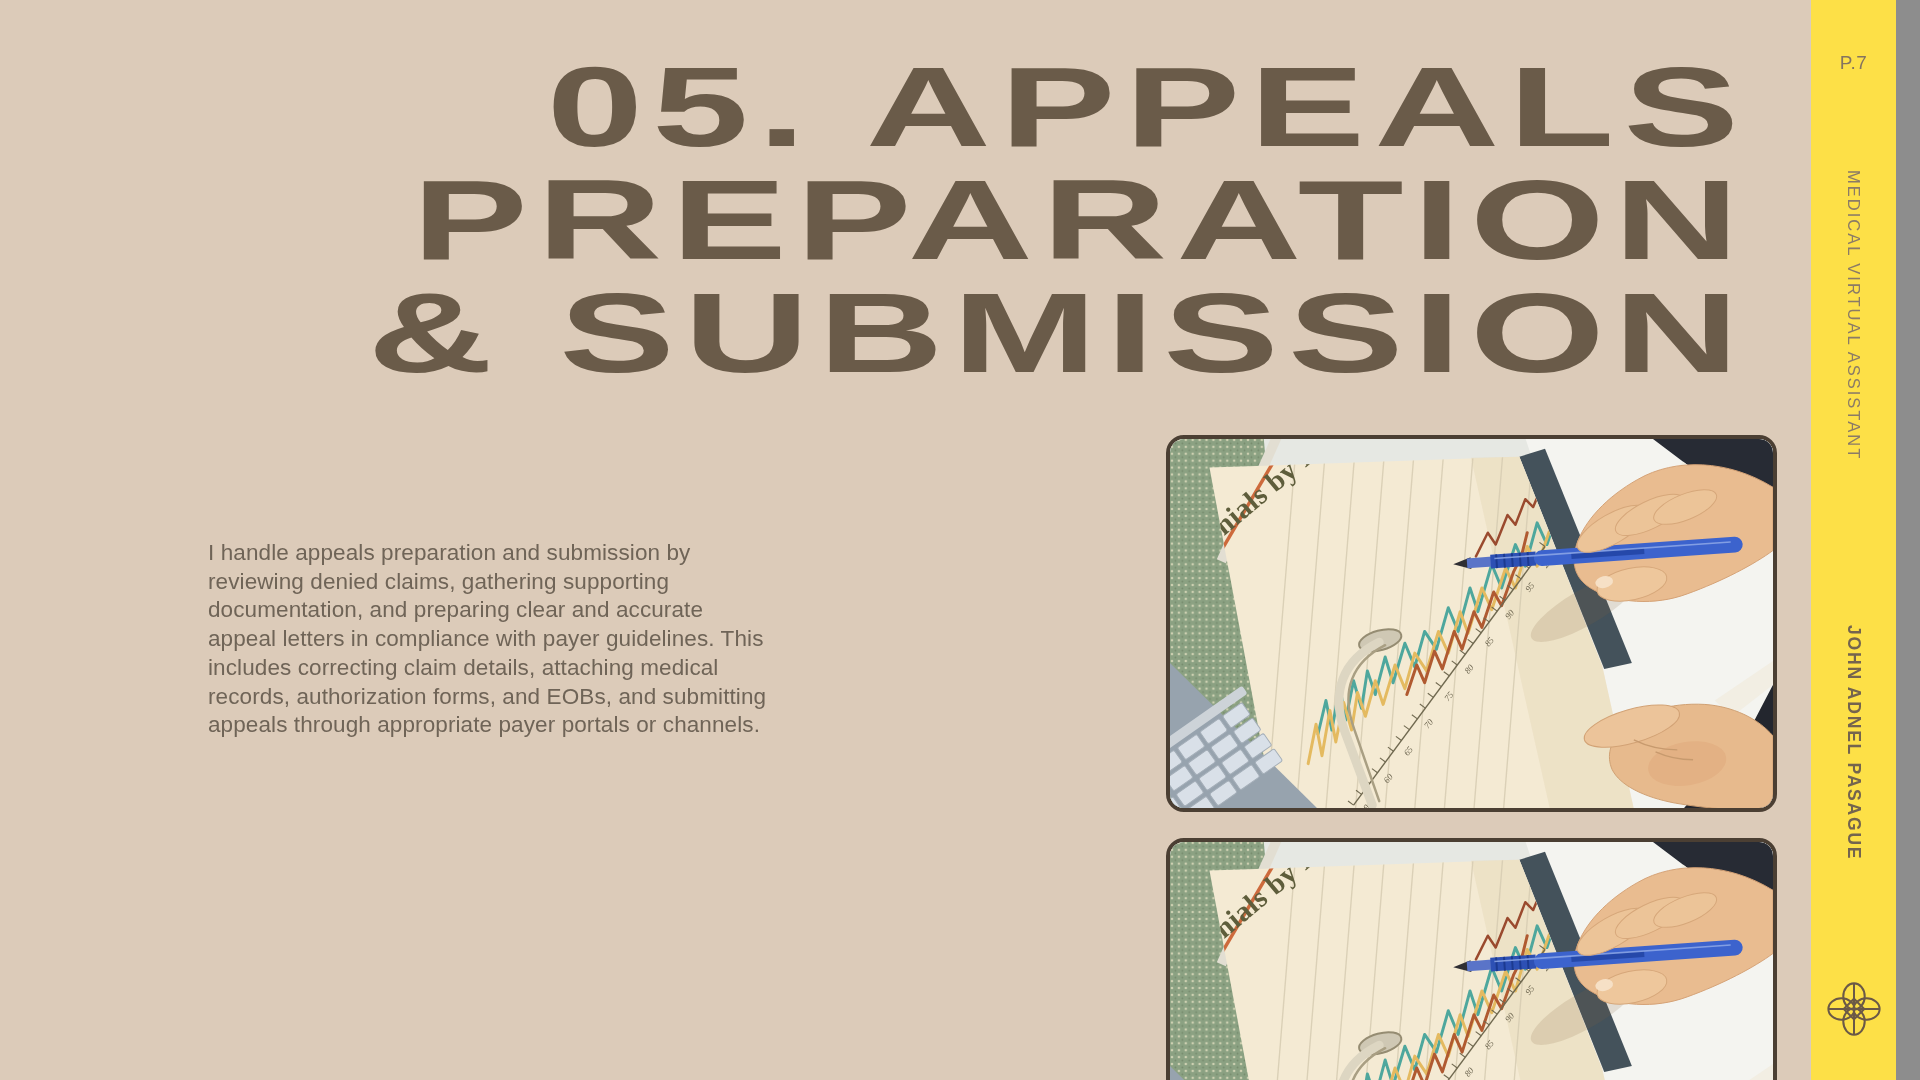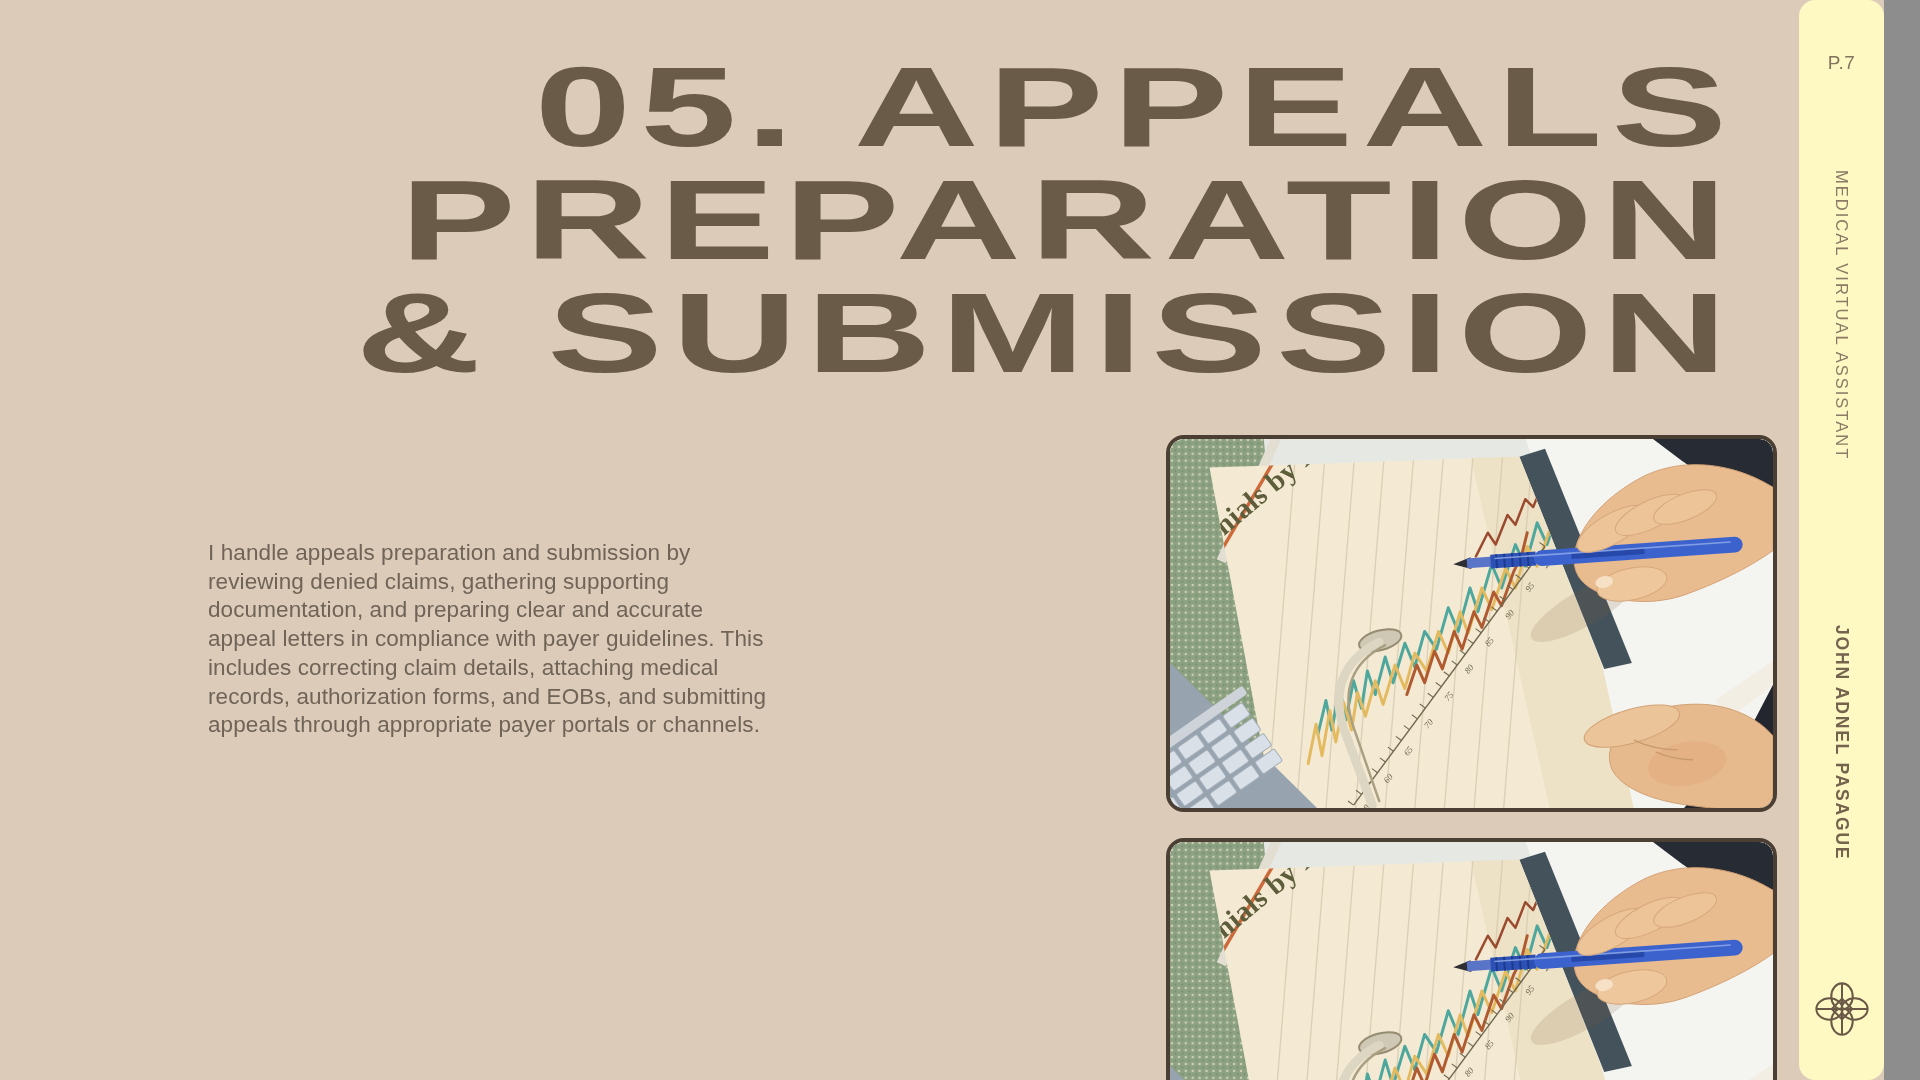--- a/index.html
+++ b/index.html
@@ -1,17 +1,17 @@
 <!DOCTYPE html>
 <html><head>
 <meta charset="utf-8">
 <style>
   html,body{margin:0;padding:0;background:#b9a globalized;}
   body{margin:0;background:#8d8d8d;font-family:"Liberation Sans",sans-serif;}
-  .viewport{position:relative;width:1884px;height:1080px;overflow:hidden;background:#dccbb9;}
+  .viewport{position:relative;width:1884px;height:1080px;overflow:hidden;background:#dccbb9;padding-left:12px;}
 
   
   .title-block{
     position:absolute;top:50px;right:148px;text-align:right;
     color:#6a5b49;font-weight:bold;font-size:114px;line-height:113px;
     letter-spacing:6px;transform:scaleX(1.52);transform-origin:right top;
     white-space:nowrap;
   }
 
   
@@ -28,22 +28,21 @@
     overflow:hidden;background:#e9ebe6;
   }
   .photo-frame.first{top:435px;}
   .photo-frame.second{top:838px;}
   .photo-clip{position:absolute;inset:0;overflow:hidden;border-radius:13px;}
   .photo-clip svg{display:block;width:100%;height:100%;}
 
   
   .sidebar{
     position:absolute;top:0;right:0;width:85px;height:1080px;
-    background:#fef9c3;
-    border-radius:16px;
+    background:#fde047;
   }
   .page-label{
     position:absolute;top:52px;left:0;width:100%;text-align:center;
     font-size:19px;color:#84745f;letter-spacing:0.5px;
   }
   .v-text{
     position:absolute;left:50%;transform:translateX(-50%);
     writing-mode:vertical-rl;white-space:nowrap;
   }
   .role-label{top:170px;font-size:16.5px;letter-spacing:2px;color:#8b7b66;}

